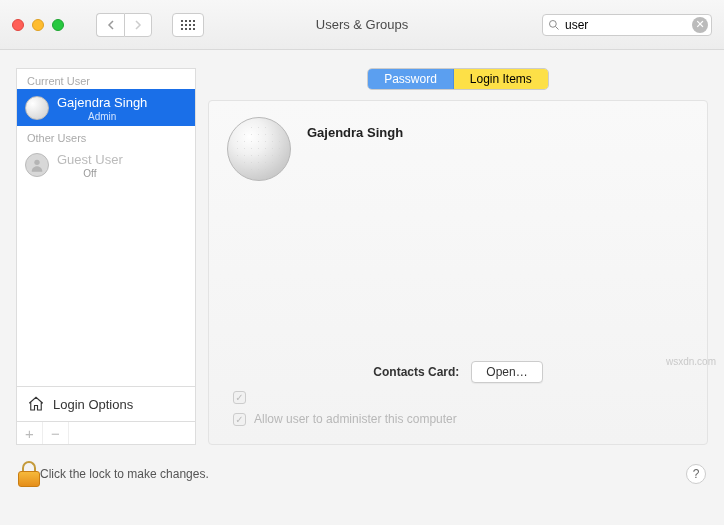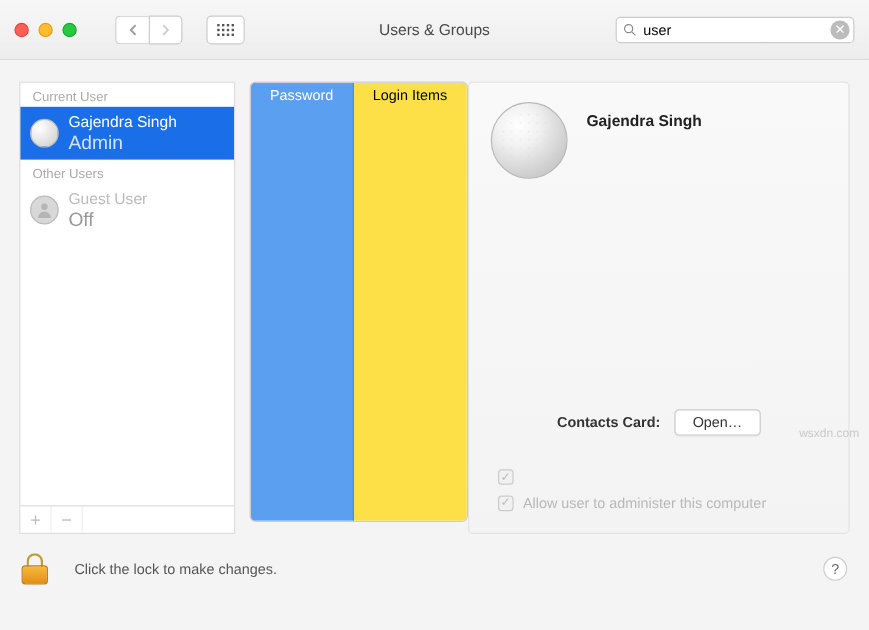--- a/index.html
+++ b/index.html
@@ -15,64 +15,64 @@
     .nav-btns { display: flex; }
     .nb { width: 28px; height: 24px; background: #fff; border: 1px solid #ccc; display: flex; align-items: center; justify-content: center; color: #888; font-size: 13px; }
     .nb:first-child { border-radius: 4px 0 0 4px; border-right: none; }
     .nb:last-child { border-radius: 0 4px 4px 0; }
     .apps-btn { width: 32px; height: 24px; background: #fff; border: 1px solid #ccc; border-radius: 4px; display: flex; align-items: center; justify-content: center; color: #555; }
     .grid-icon { display: grid; grid-template-columns: repeat(4, 2px); grid-template-rows: repeat(3, 2px); gap: 2px; }
     .grid-icon span { background: #555; width: 2px; height: 2px; }
     .title { position: absolute; left: 50%; transform: translateX(-50%); font-size: 13px; color: #4a4a4a; font-weight: 500; }
     .search-wrap { margin-left: auto; position: relative; }
     .search-wrap svg.sicon { position: absolute; left: 6px; top: 5px; width: 12px; height: 12px; fill: #888; }
-    .search-wrap input { width: 199px; height: 22px; border: 1px solid #ccc; border-radius: 4px; padding: 0 22px 0 22px; font-size: 12px; background: #fff; }
+    .search-wrap input { width: 170px; height: 22px; border: 1px solid #ccc; border-radius: 4px; padding: 0 22px 0 22px; font-size: 12px; background: #fff; }
     .search-wrap .clear { position: absolute; right: 4px; top: 3px; width: 16px; height: 16px; border-radius: 50%; background: #bbb; color: #fff; font-size: 11px; display: flex; align-items: center; justify-content: center; cursor: pointer; }
 
     
     .content { display: flex; padding: 18px 16px 10px 16px; gap: 12px; height: 405px; }
 
     
     .sidebar { width: 180px; border: 1px solid #ddd; background: #fff; display: flex; flex-direction: column; }
     .sb-header { font-size: 11px; color: #aaa; padding: 6px 10px 2px; }
     .sb-user { display: flex; align-items: center; padding: 4px 8px; gap: 8px; }
     .sb-user.selected { background: #1a6fe8; color: #fff; }
     .sb-user.selected .sub { color: #d1e3ff; }
-    .sb-user .sub { font-size: 16px; color: #999; display: block; }
+    .sb-user .sub { font-size: 10px; color: #999; display: block; text-align: center; }
     .sb-user .name { font-size: 13px; }
     .sb-user .avatar { width: 24px; height: 24px; border-radius: 50%; background: radial-gradient(circle at 30% 30%, #fff, #ccc); border: 0.5px solid #bbb; flex-shrink: 0; position: relative; }
     .sb-user.guest .avatar { background: #d8d8d8; display:flex; align-items:center; justify-content:center; }
     .sb-user.guest .avatar svg { fill:#b5b5b5; width:16px; height:16px;}
     .sb-user.guest { color: #bbb; }
     .sb-spacer { flex: 1; }
     .login-opts { border-top: 1px solid #ddd; padding: 8px 10px; display: flex; align-items: center; gap: 8px; font-size: 13px; color: #333; }
     .login-opts svg { width:18px; height:18px; stroke:#333; fill:none; stroke-width:1.5;}
     .pm-row { border-top: 1px solid #ddd; display: flex; }
     .pm { width: 26px; height: 22px; display: flex; align-items: center; justify-content: center; color: #bbb; font-size: 15px; border-right: 1px solid #eee; }
 
     
-    .main { flex: 1; display: flex; flex-direction: row; }
+    .main { flex: 1; display: flex; flex-direction: column; }
     .tabs { display: flex; justify-content: center; margin-bottom: 10px; }
     .seg { display: flex; border: 1px solid #ccc; border-radius: 5px; overflow: hidden; font-size: 12px; }
     .seg div { padding: 3px 16px; background: #fde047; }
     .seg div.active { background: #5b9ff0; color: #fff; border-right: 1px solid #4a8de0; }
     .panel { flex: 1; border: 1px solid #e3e3e3; background: linear-gradient(#f9f9f9,#f3f3f3); border-radius: 4px; padding: 16px 18px 14px; display: flex; flex-direction: column; }
     .prow { display: flex; align-items: flex-start; gap: 16px; }
     .big-av { width: 64px; height: 64px; border-radius: 50%; background: radial-gradient(circle at 35% 30%, #ffffff 0%, #f1f1f1 30%, #cfcfcf 70%, #b8b8b8 100%); border: 0.5px solid #b8b8b8; position: relative; flex-shrink:0; }
     .dimples { position:absolute; inset:6px; border-radius:50%; background-image: radial-gradient(#d2d2d2 0.6px, transparent 0.8px); background-size: 7px 7px; opacity:0.6;}
     .uname { font-size: 13px; font-weight: 600; color: #222; padding-top: 8px; flex: 1; }
     .mbtn { background: #fff; border: 1px solid #ccc; border-radius: 4px; padding: 3px 14px; font-size: 12px; color: #333; box-shadow: 0 1px 1px rgba(0,0,0,0.05); }
     .pspacer { flex: 1; }
-    .crow { display: flex; align-items: center; justify-content: center; gap: 12px; font-size: 12px; color: #333; margin-bottom: 24px; }
+    .crow { display: flex; align-items: center; justify-content: center; gap: 12px; font-size: 12px; color: #333; margin-bottom: 4px; }
     .crow .label { font-weight: 600; }
     .chk { display: flex; align-items: center; gap: 8px; font-size: 12px; color: #b8b8b8; margin: 4px 0 4px 6px; }
     .chk .box { width: 13px; height: 13px; border: 1px solid #ccc; border-radius: 3px; background: #f1f1f1; display:flex; align-items:center; justify-content:center; color:#bbb; font-size:10px;}
 
     
-    .footer { display: flex; align-items: center; padding: 6px 18px 12px; gap: 22px; }
+    .footer { display: flex; align-items: center; padding: 6px 18px 12px; gap: 0; }
     .lock-ico { width: 22px; height: 26px; position: relative; }
     .lock-ico .shackle { position:absolute; top:0; left:4px; width:14px; height:12px; border:2.5px solid #c49a3a; border-bottom:none; border-radius:7px 7px 0 0;}
     .lock-ico .body { position:absolute; bottom:0; left:0; width:22px; height:16px; background: linear-gradient(#f6b93b,#e58e1a); border-radius:3px; border:0.5px solid #c97d12;}
     .ftext { font-size: 12px; color: #555; }
     .help { margin-left: auto; width: 20px; height: 20px; border-radius: 50%; border: 1px solid #ccc; background: #fff; display:flex; align-items:center; justify-content:center; font-size:12px; color:#666;}
 
     .watermark { position:absolute; right:8px; bottom:158px; font-size:10px; color:#c9c9c9; }
   </style>
 </head>
 <body>
@@ -140,20 +140,26 @@
             <circle cx="12" cy="8" r="4"></circle>
             <path d="M4 22c0-4.4 3.6-8 8-8s8 3.6 8 8z"></path>
           </svg>
       </div>
       <div>
         <span class="name">Guest User</span>
         <span class="sub">Off</span>
       </div>
     </div>
     <div class="sb-spacer"></div>
+    <div class="login-opts">
+      <svg viewBox="0 0 24 24">
+          <path d="M3 11 L12 3 L21 11 M5 10v10h5v-6h4v6h5V10"></path>
+        </svg>
+      <span>Login Options</span>
+    </div>
     <div class="pm-row">
       <div class="pm">+</div>
       <div class="pm">−</div>
     </div>
   </div>
 
   <div class="main">
     <div class="tabs">
       <div class="seg">
         <div class="active">Password</div>

